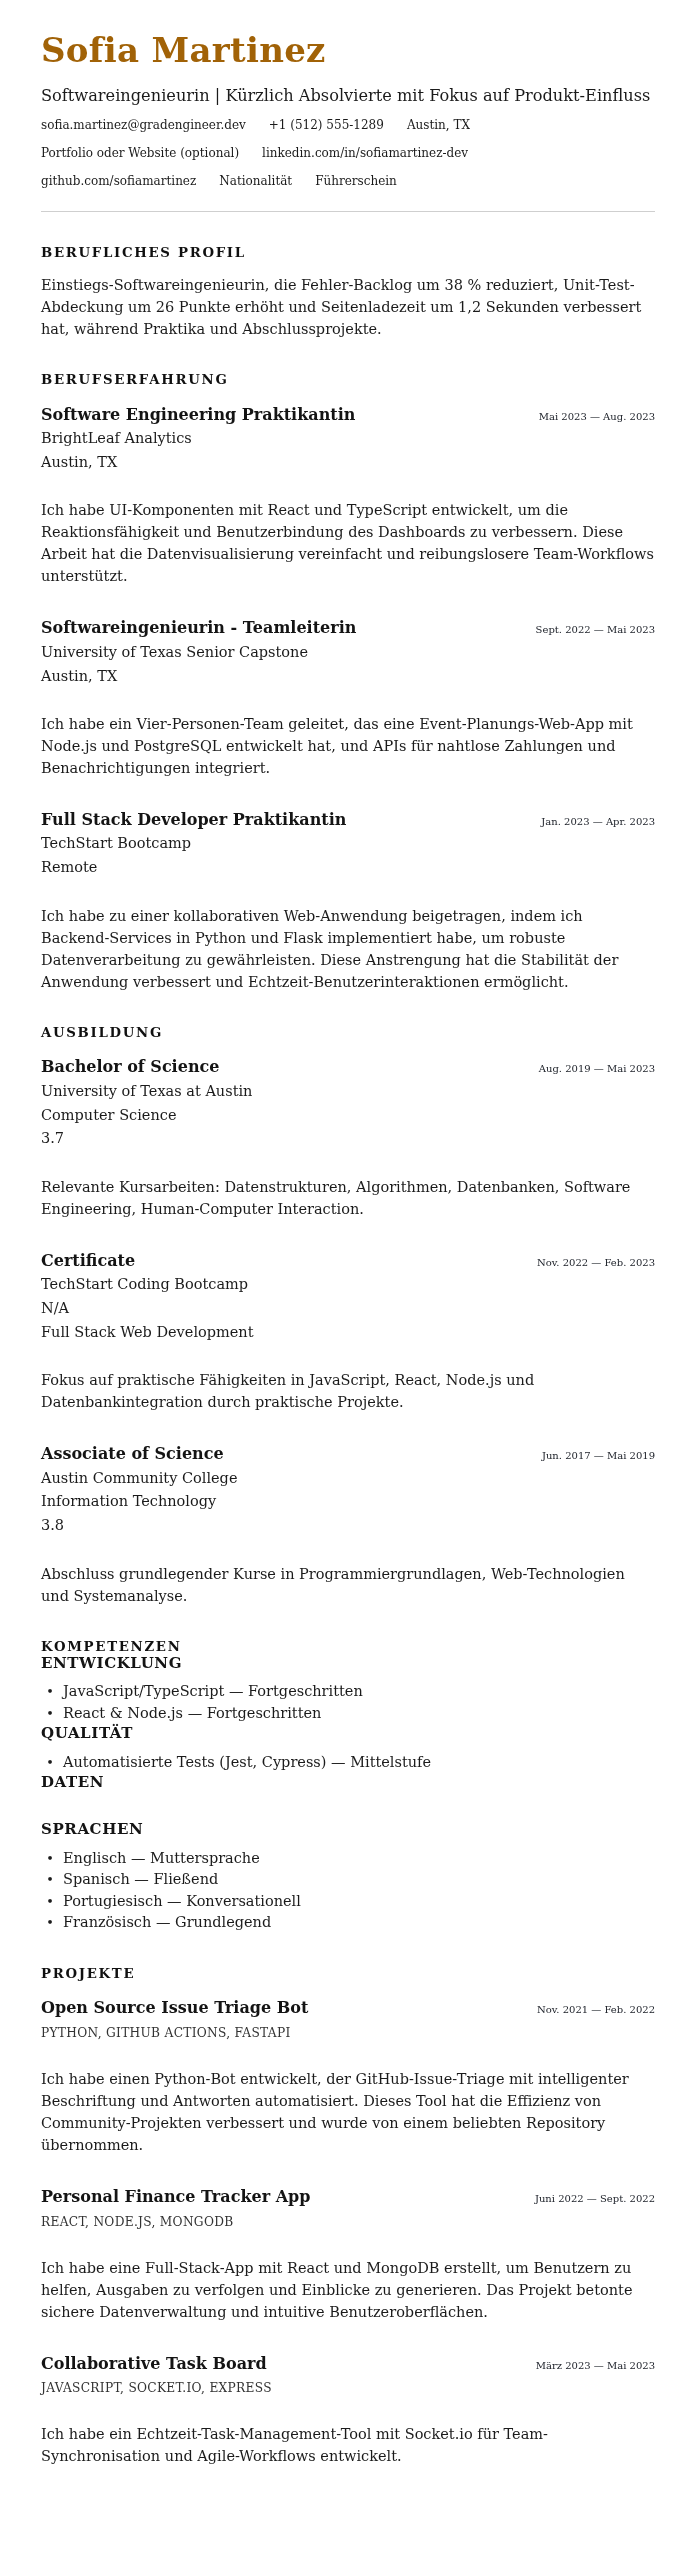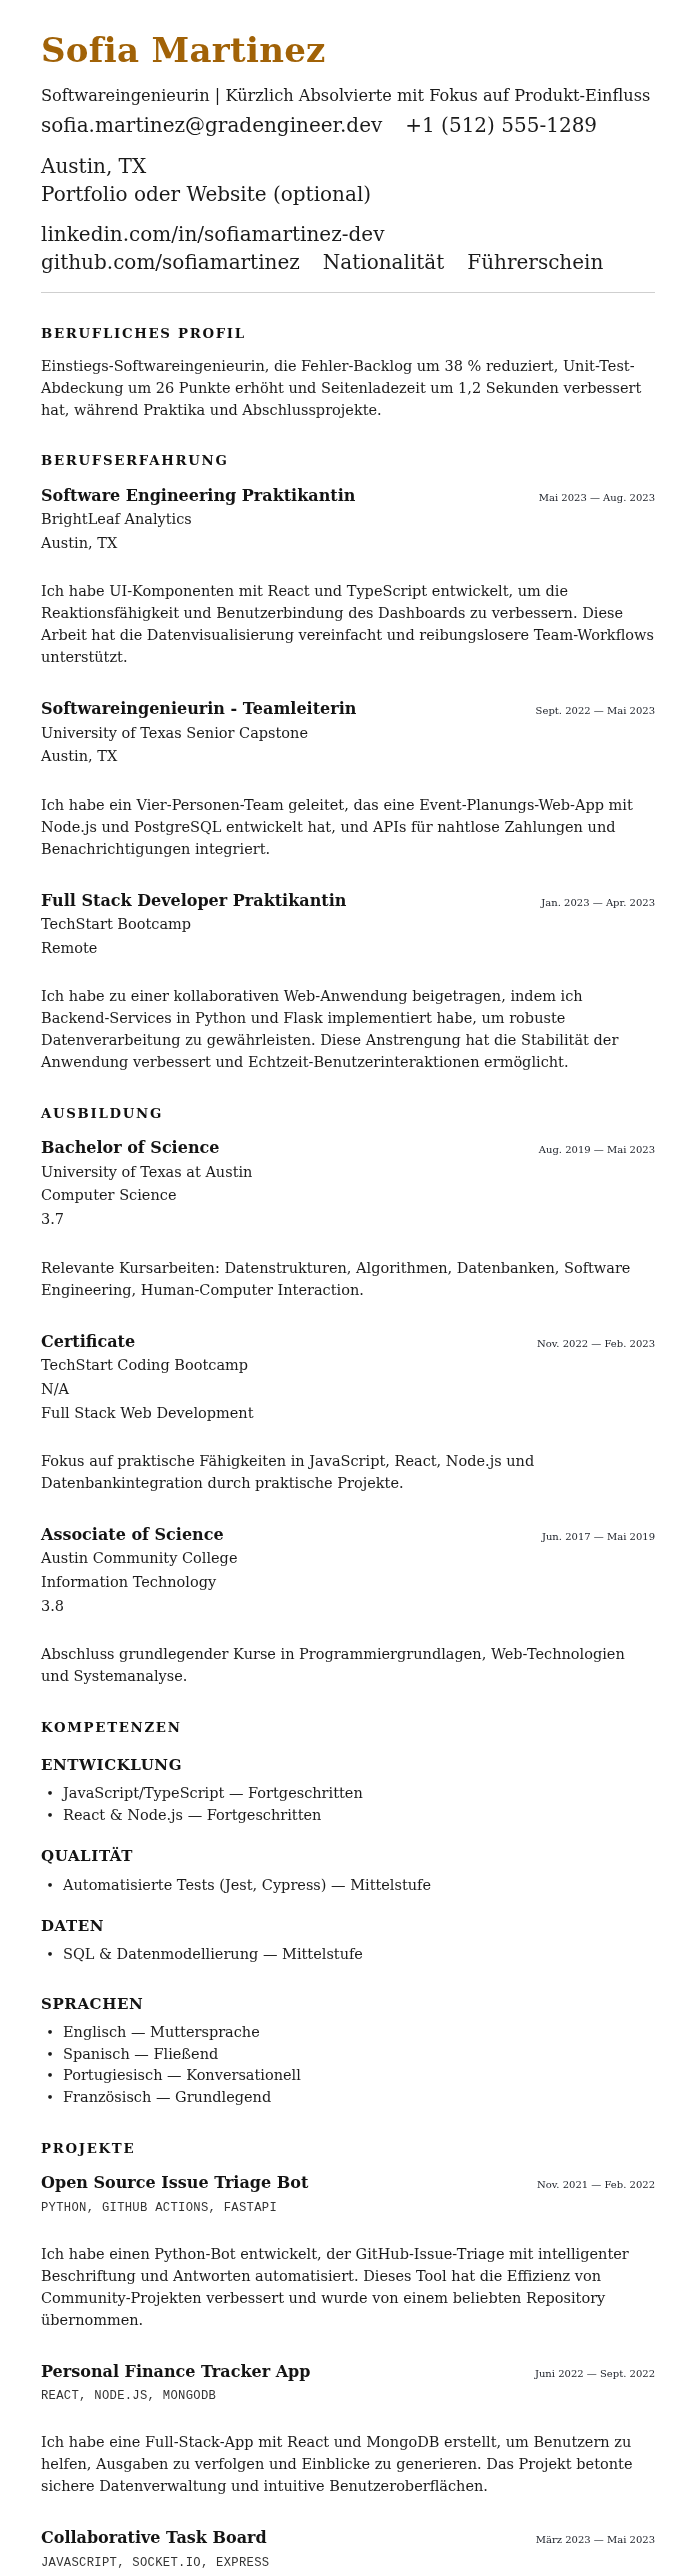--- a/index.html
+++ b/index.html
@@ -2,43 +2,43 @@
 <html lang="de" style="font-size:9.3px"><head>
 <meta charset="utf-8">
 <style>
   html, body { margin:0; padding:0; background:#ffffff; }
   body { font-family:"DejaVu Serif","Liberation Serif",serif; color:#1b1b1b; }
   .page { width:696px; min-height:2576px; box-sizing:border-box; padding:28px 41px 41px; background:#fff; }
 
   .name { font-size:34px; line-height:44px; font-weight:700; color:#a16207; letter-spacing:0.3px; }
   .subtitle { font-size:16.2px; line-height:23px; margin-top:12px; }
   .contact { margin-top:9.3px; }
-  .contact-row { display:flex; gap:23px; font-size:20px; line-height:17.4px; margin-top:10.4px; flex-wrap:wrap; }
+  .contact-row { display:flex; gap:23px; font-size:12px; line-height:17.4px; margin-top:10.4px; flex-wrap:wrap; }
   .divider { border:none; border-top:1.2px solid #cfcfcf; margin:21px 0 0; }
 
   .section { margin-top:32.5px; }
   .sec-heading { font-size:13.3px; font-weight:700; letter-spacing:1.7px; color:#101010; }
   .para { font-size:14.5px; line-height:22px; margin-top:14px; }
 
   .entry { margin-top:17.4px; }
   .entry + .entry { margin-top:31px; }
   .entry-head { display:flex; justify-content:space-between; align-items:baseline; gap:11.6px; }
   .entry-title { font-size:16px; font-weight:700; color:#141414; }
   .entry-date { font-size:10px; white-space:nowrap; color:#20242c; }
   .meta { font-size:14.5px; line-height:17.4px; margin-top:6.4px; }
   .desc { font-size:14.5px; line-height:22px; margin-top:28px; }
 
-  .group { margin-top:21px; }
+  .group { }
   .group-languages { margin-top:29px; }
   .group-title { font-size:15px; font-weight:700; letter-spacing:0.6px; color:#141414; }
   ul.blist { margin:9.3px 0 0; padding:0; list-style:none; }
   ul.blist li { font-size:14.5px; line-height:21.5px; padding-left:22px; position:relative; }
   ul.blist li::before { content:"•"; position:absolute; left:5.2px; top:0; font-size:12.8px; color:#1b1b1b; }
 
-  .stack { font-size:12.2px; letter-spacing:0.3px; margin-top:8.7px; color:#333333;font-family:Liberation Mono, monospace; }
+  .stack { font-size:12.2px; letter-spacing:0.3px; margin-top:8.7px; color:#333333; }
 </style>
 </head>
 <body>
 
 <div class="page">
 
   <header>
     <div class="name">Sofia Martinez</div>
     <div class="subtitle">Softwareingenieurin | Kürzlich Absolvierte mit Fokus auf Produkt-Einfluss</div>
     <div class="contact">
@@ -149,23 +149,20 @@
 
     <div class="group">
       <div class="group-title">QUALITÄT</div>
       <ul class="blist">
         <li>Automatisierte Tests (Jest, Cypress) — Mittelstufe</li>
       </ul>
     </div>
 
     <div class="group">
       <div class="group-title">DATEN</div>
-      <ul class="blist">
-        <li>SQL &amp; Datenmodellierung — Mittelstufe</li>
-      </ul>
     </div>
 
     <div class="group group-languages">
       <div class="group-title">SPRACHEN</div>
       <ul class="blist">
         <li>Englisch — Muttersprache</li>
         <li>Spanisch — Fließend</li>
         <li>Portugiesisch — Konversationell</li>
         <li>Französisch — Grundlegend</li>
       </ul>

